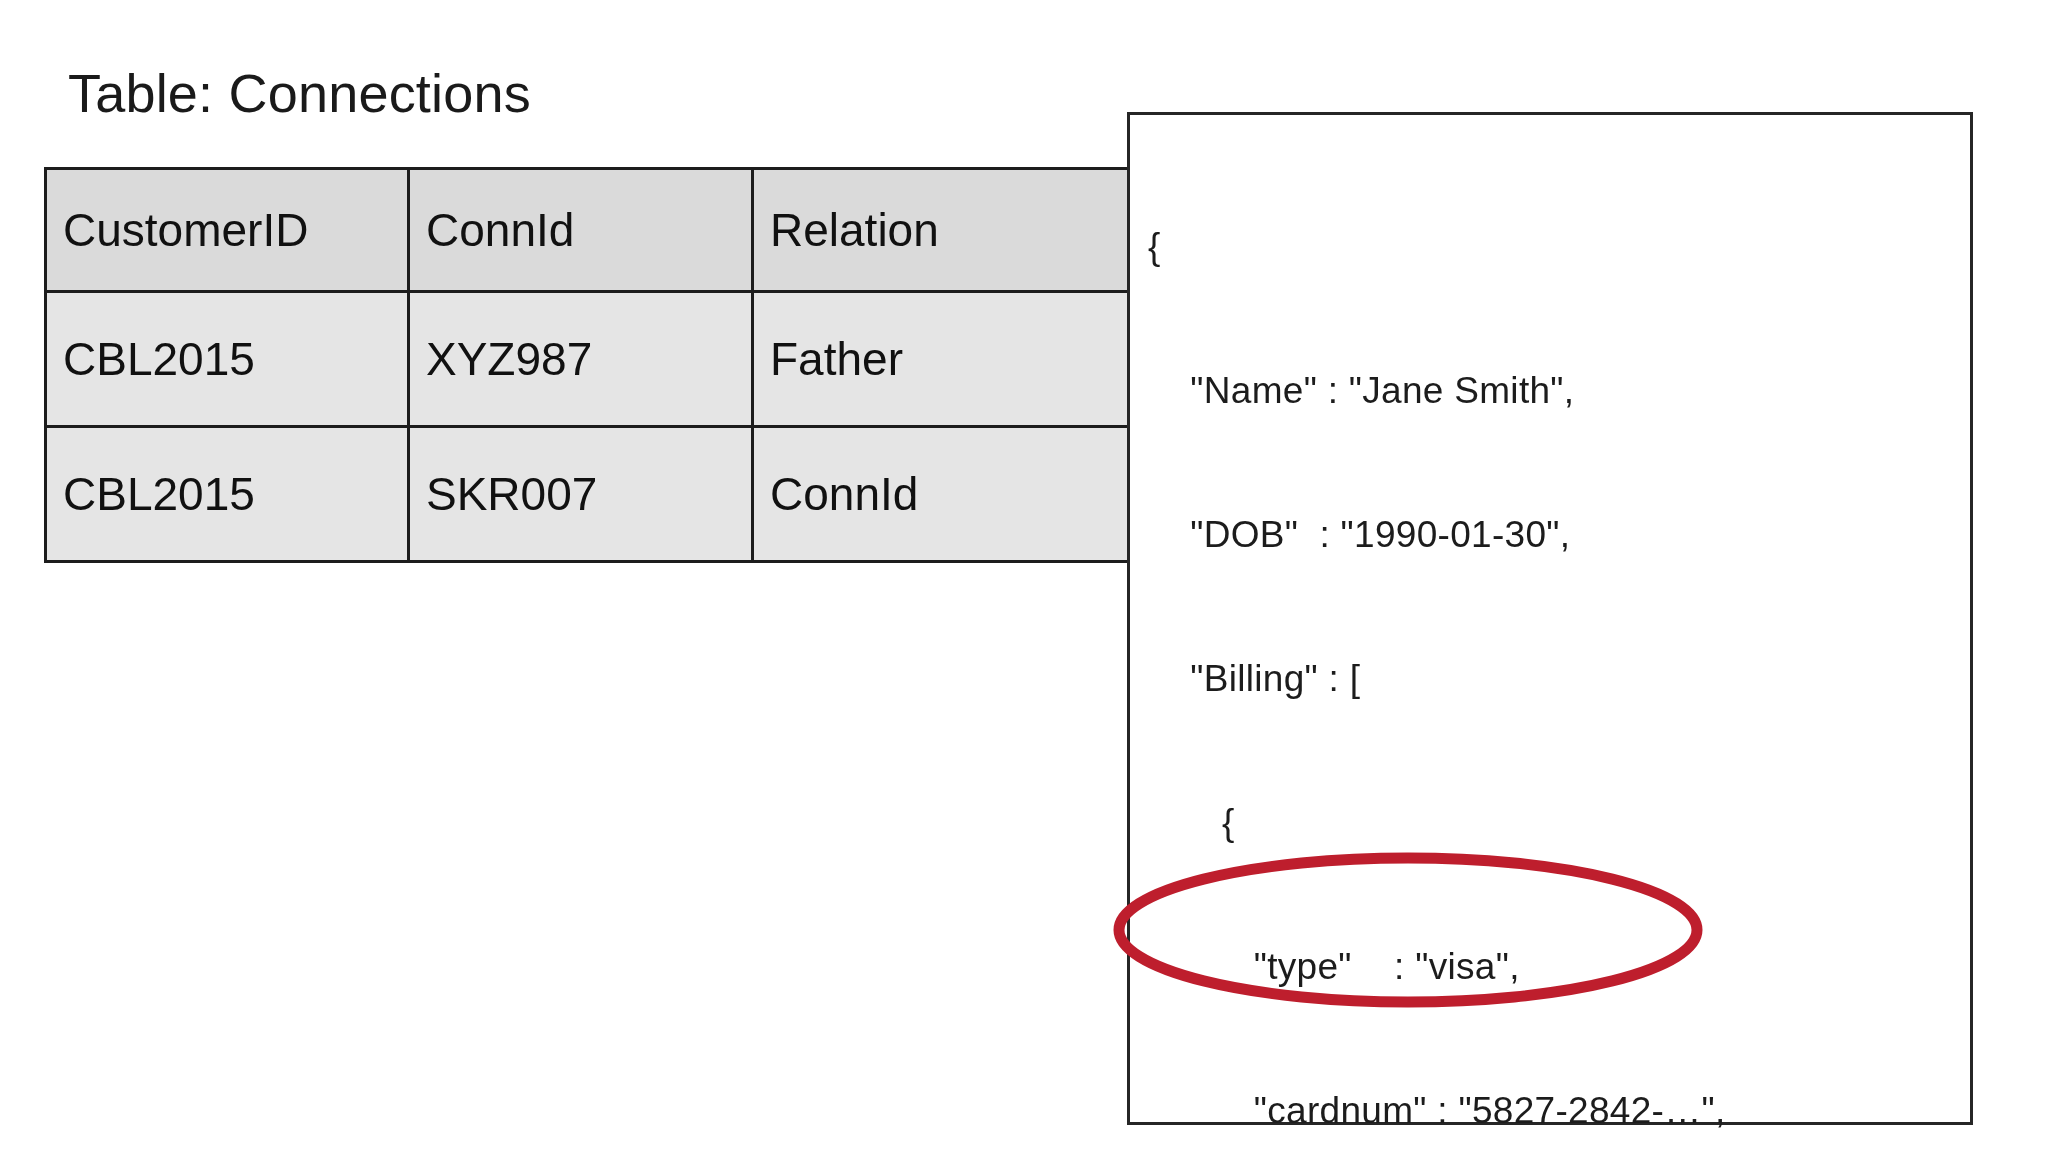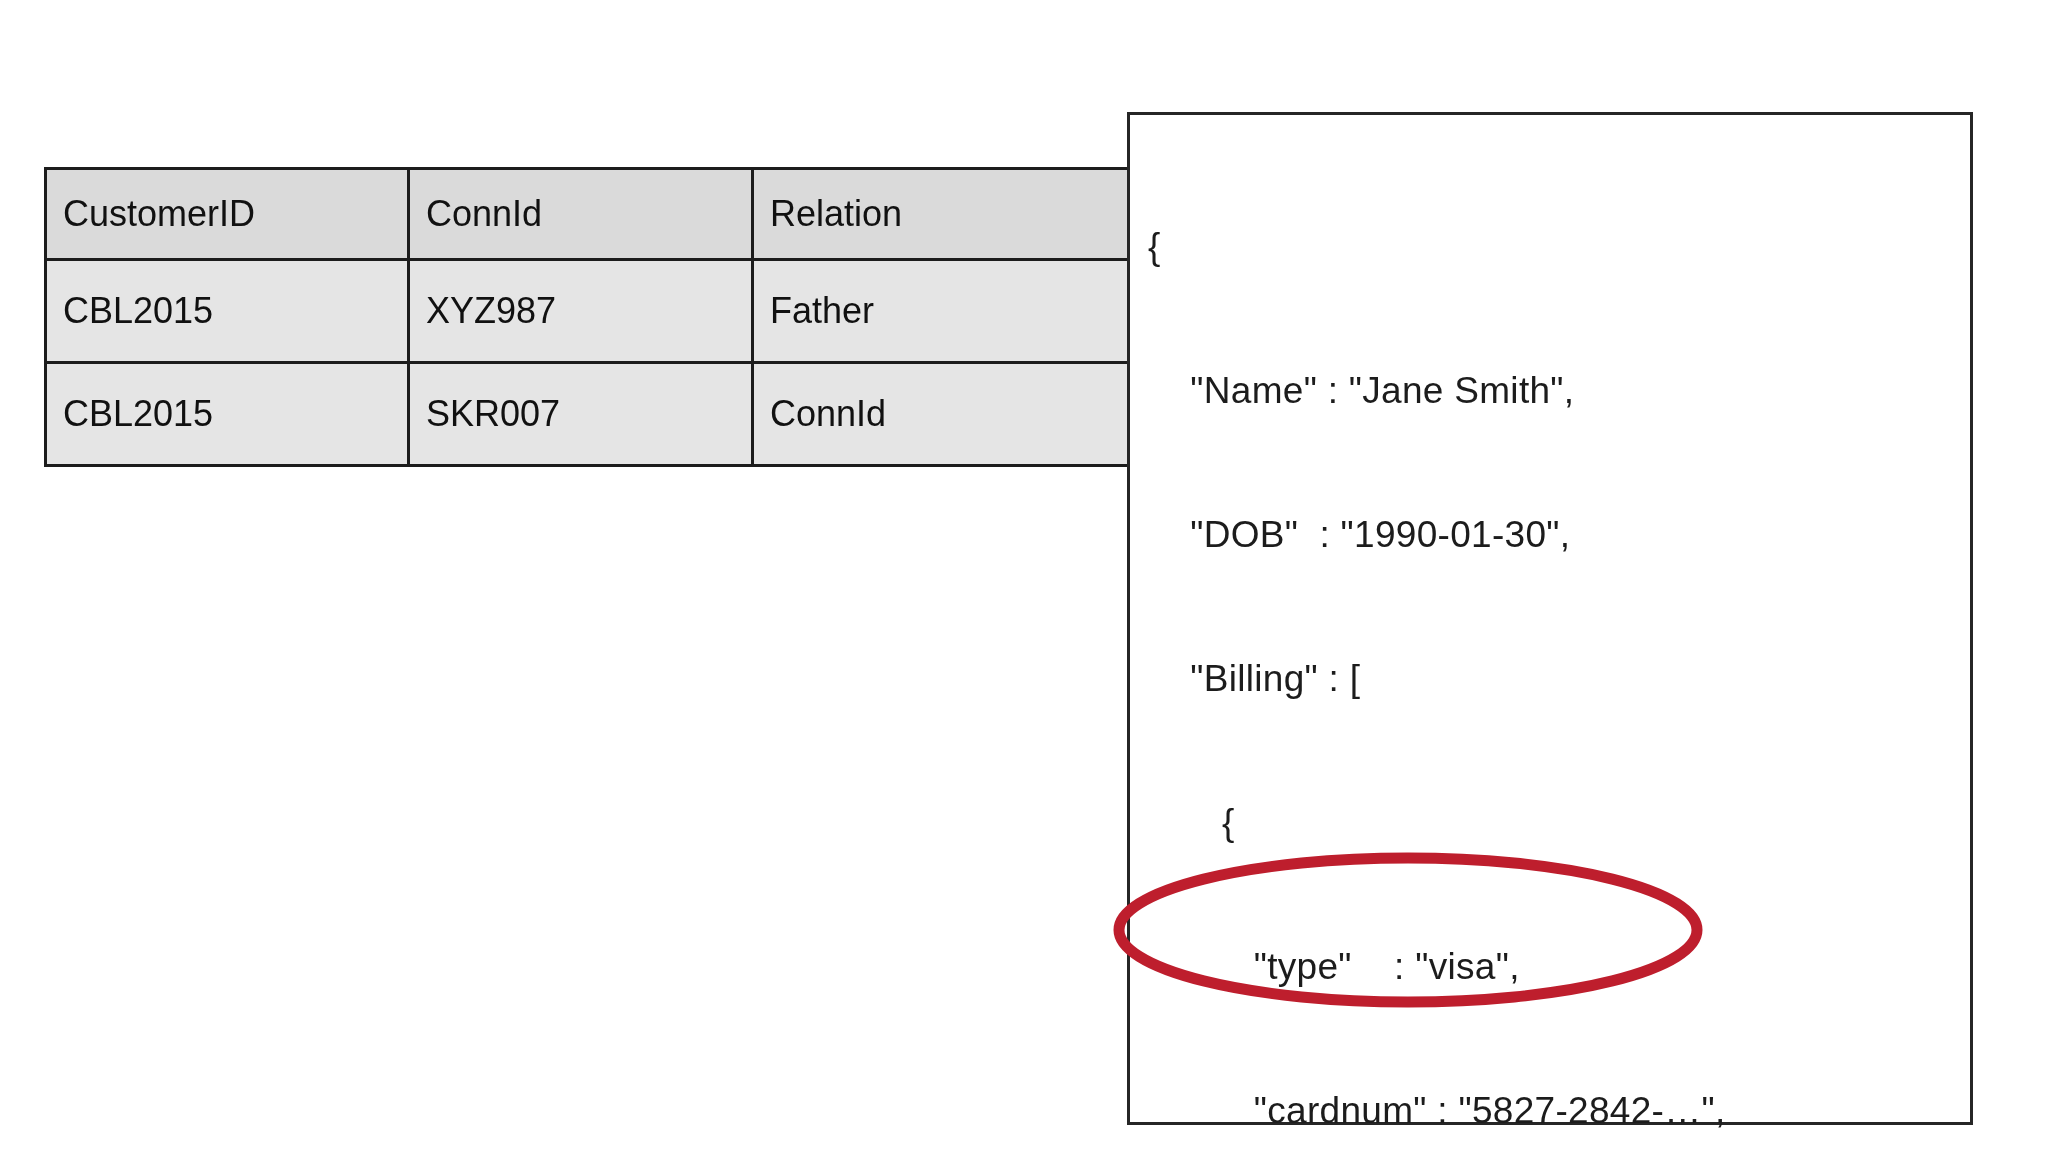--- a/index.html
+++ b/index.html
@@ -38,22 +38,22 @@
     position: absolute;
     left: 44px;
     top: 167px;
     width: 1018px;
     border-collapse: collapse;
     table-layout: fixed;
   }
   #connections-table td,
   #connections-table th {
     border: 3px solid #1c1c1c;
-    padding: 0 16px;
-    font-size: 36px;
+    padding: 16px 16px;
+    font-size: 46px;
     font-weight: 400;
     text-align: left;
     vertical-align: middle;
     color: #111111;
     font-family: "Liberation Sans", "DejaVu Sans", sans-serif;
   }
   #connections-table th {
     background: #dadada;
     height: 88px;
     font-weight: 400;
@@ -125,20 +125,21 @@
     fill: none;
     stroke-width: 11;
     stroke-linecap: round;
   }
 </style>
 </head>
 <body>
 
 <div id="left-panel">
 
+  <div id="table-heading">Table: Connections</div>
 
   <table id="connections-table">
     <thead>
       <tr>
         <th class="col-a">CustomerID</th>
         <th class="col-b">ConnId</th>
         <th class="col-c">Relation</th>
       </tr>
     </thead>
     <tbody>

